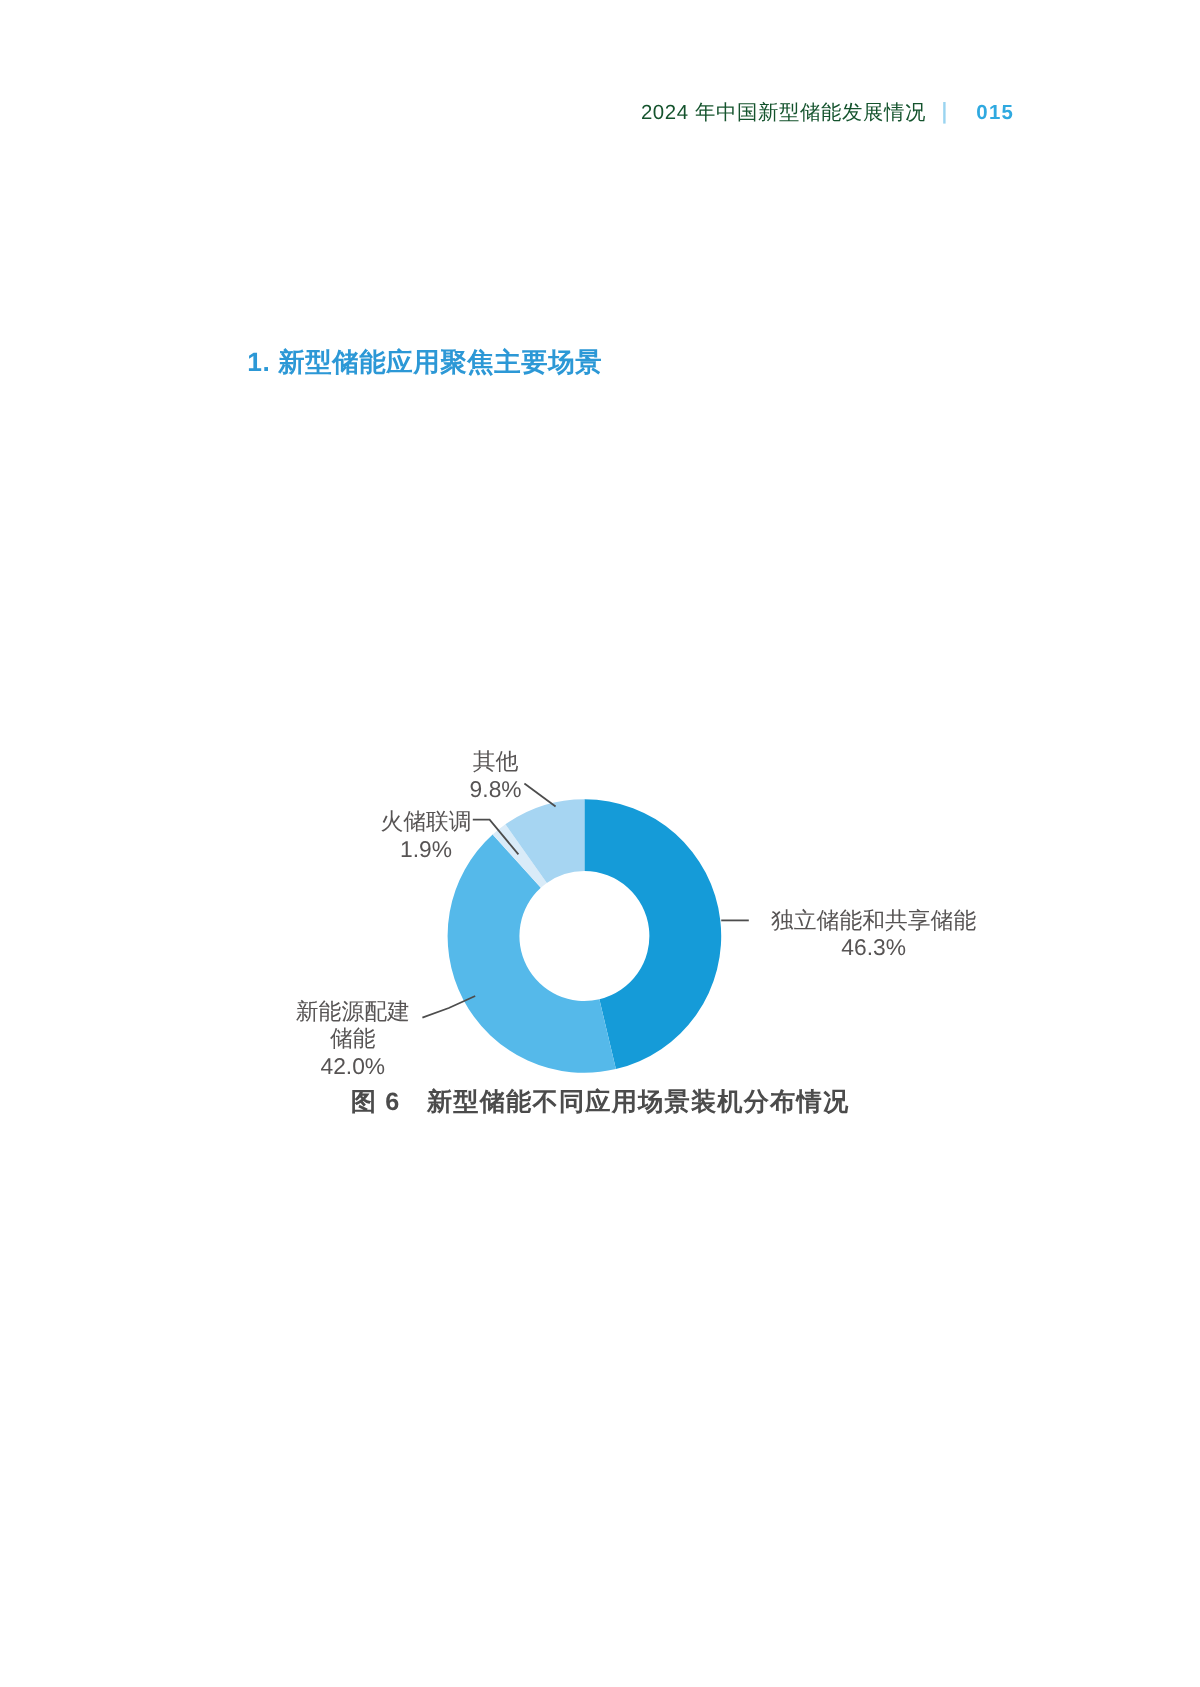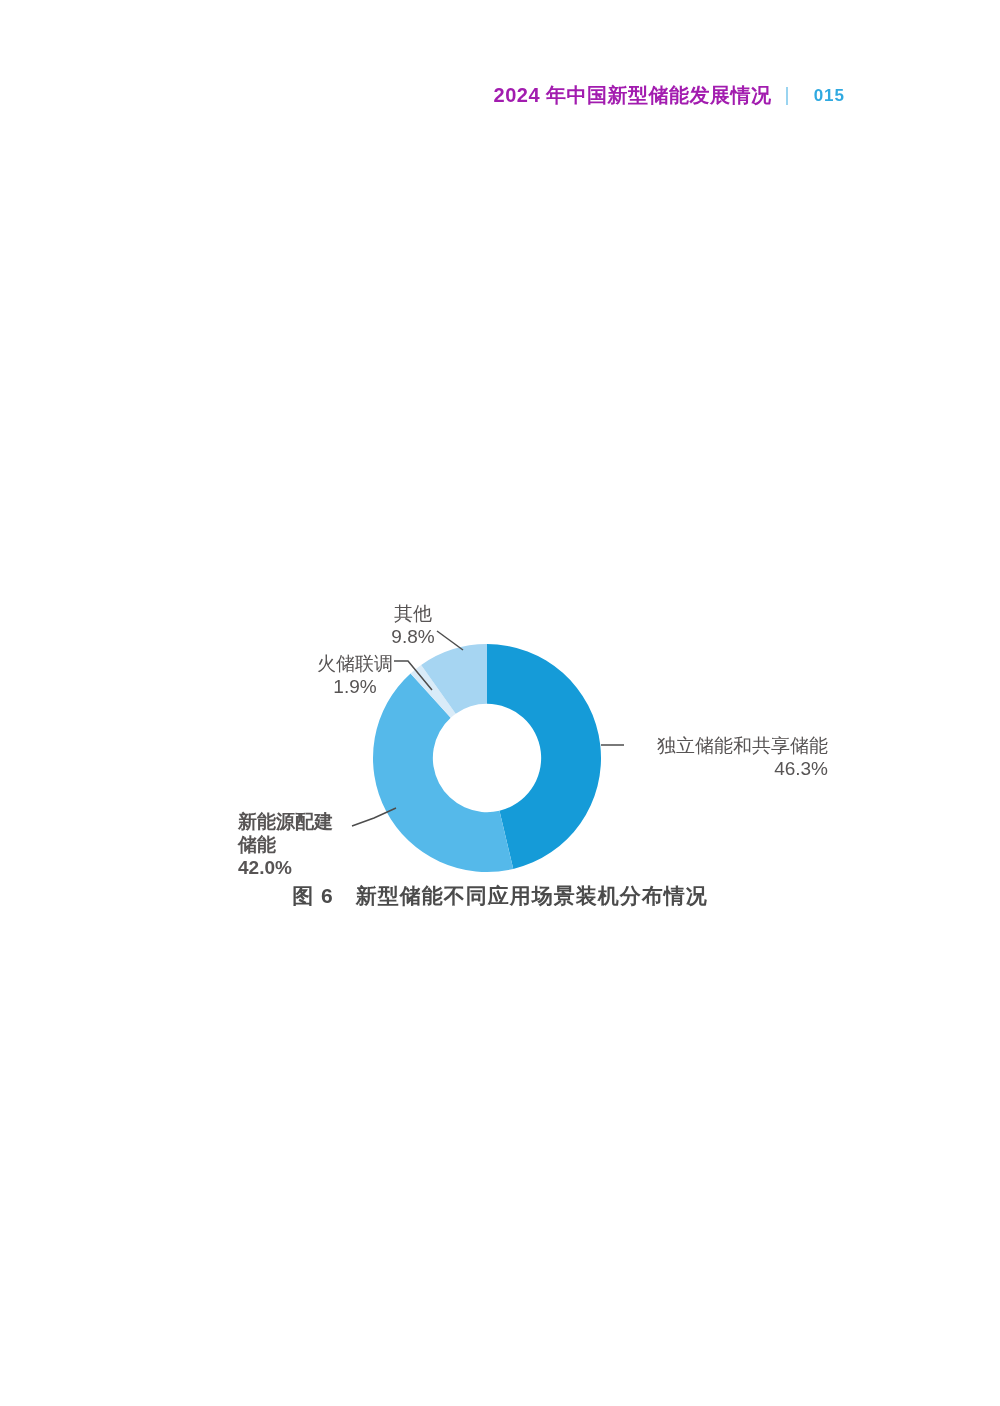--- a/index.html
+++ b/index.html
@@ -16,23 +16,23 @@
   
   .page-header {
     position: absolute;
     top: 82px;
     right: 155px;
     display: flex;
     align-items: center;
     gap: 14px;
   }
   .page-header .header-title {
-    font-size: 20px;
-    font-weight: 700;
-    color: #a21caf;
+    font-size: 17px;
+    font-weight: 400;
+    color: #14532d;
     letter-spacing: 0.5px;
   }
   .page-header .header-sep {
     width: 2px;
     height: 18px;
     background: #9AD4F0;
   }
   .page-header .header-pagenum {
     font-size: 17px;
     font-weight: 700;
@@ -74,42 +74,42 @@
     text-justify: inter-ideograph;
     text-indent: 2em;
   }
   .para-1 { top: 330px; }
   .para-2 { top: 975px; }
 
   
   .figure {
     position: absolute;
     left: 0;
-    top: 598px;
+    top: 620px;
     width: 847px;
     height: 330px;
   }
   .figure svg.chart-svg {
     position: absolute;
     left: 0; top: 0;
     width: 1000px;
     height: 290px;
   }
   .chart-label {
     position: absolute;
     color: #575454;
     font-size: 19px;
     line-height: 23px;
     text-align: center;
   }
   .chart-label .pct { display: block; }
   .label-other   { left: 368px; top: 4px;  width: 90px; }
   .label-fire    { left: 300px; top: 54px; width: 110px; }
-  .label-indep   { left: 628px; top: 136px; width: 200px; text-align: right; }
-  .label-newenergy { left: 238px; top: 212px; width: 112px; text-align: left; font-weight: bold; }
+  .label-indep   { left: 628px; top: 136px; width: 200px; text-align: center; }
+  .label-newenergy { left: 238px; top: 212px; width: 112px; text-align: center; }
 
   .figure-caption {
     position: absolute;
     left: 0;
     top: 284px;
     width: 1000px;
     text-align: center;
     font-size: 21px;
     font-weight: 700;
     color: #4B4B4B;
@@ -120,20 +120,21 @@
 <body>
 
 <div class="page">
 
   <div class="page-header">
     <span class="header-title">2024 年中国新型储能发展情况</span>
     <span class="header-sep"></span>
     <span class="header-pagenum">015</span>
   </div>
 
+  <div class="subsection-heading">1. 新型储能应用聚焦主要场景</div>
 
 
   <div class="figure">
     <svg class="chart-svg" viewBox="0 0 1000 290">
       <g id="donut-slices">
           <path d="M 487 46 A 114 114 0 0 1 513.2643946411314 270.9332302519624 L 499.4755874545374 212.69328436968215 A 54.15 54.15 0 0 0 487 105.85 Z" fill="#159BD8"></path>
           <path d="M 513.2643946411314 270.9332302519624 A 114 114 0 0 1 410.54184427481385 75.44143790778378 L 450.6823760305366 119.8346830061973 A 54.15 54.15 0 0 0 499.4755874545374 212.69328436968215 Z" fill="#55B9EA"></path>
           <path d="M 410.54184427481385 75.44143790778378 A 114 114 0 0 1 421.15671180986146 66.93732541824103 L 455.72443810968423 115.7952295736645 A 54.15 54.15 0 0 0 450.6823760305366 119.8346830061973 Z" fill="#D9EBF8"></path>
           <path d="M 421.15671180986146 66.93732541824103 A 114 114 0 0 1 487 46 L 487 105.85 A 54.15 54.15 0 0 0 455.72443810968423 115.7952295736645 Z" fill="#A6D5F2"></path>
         </g>

